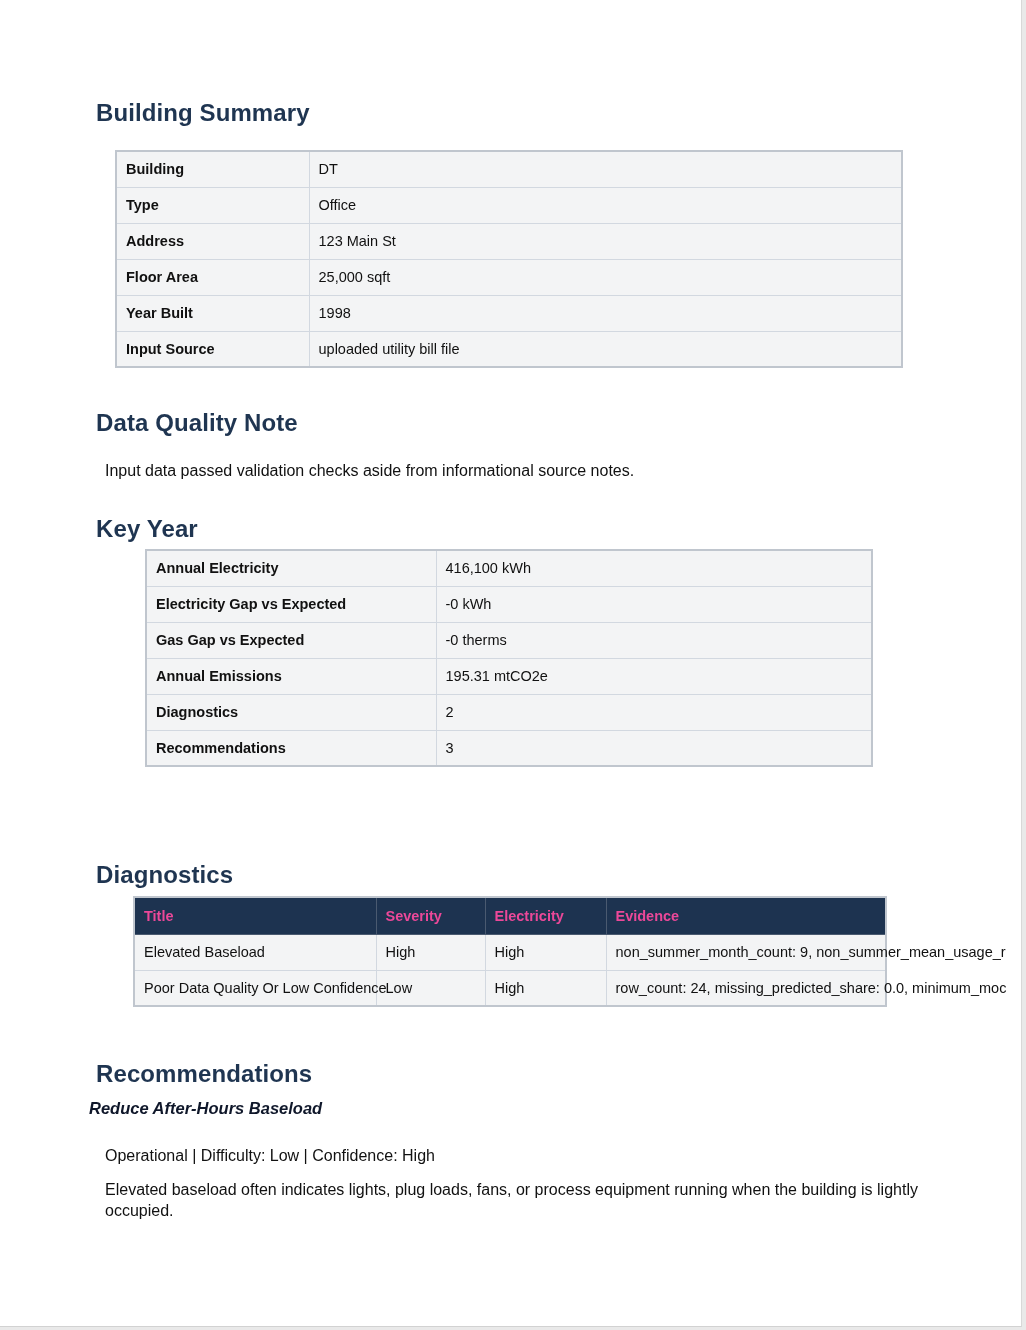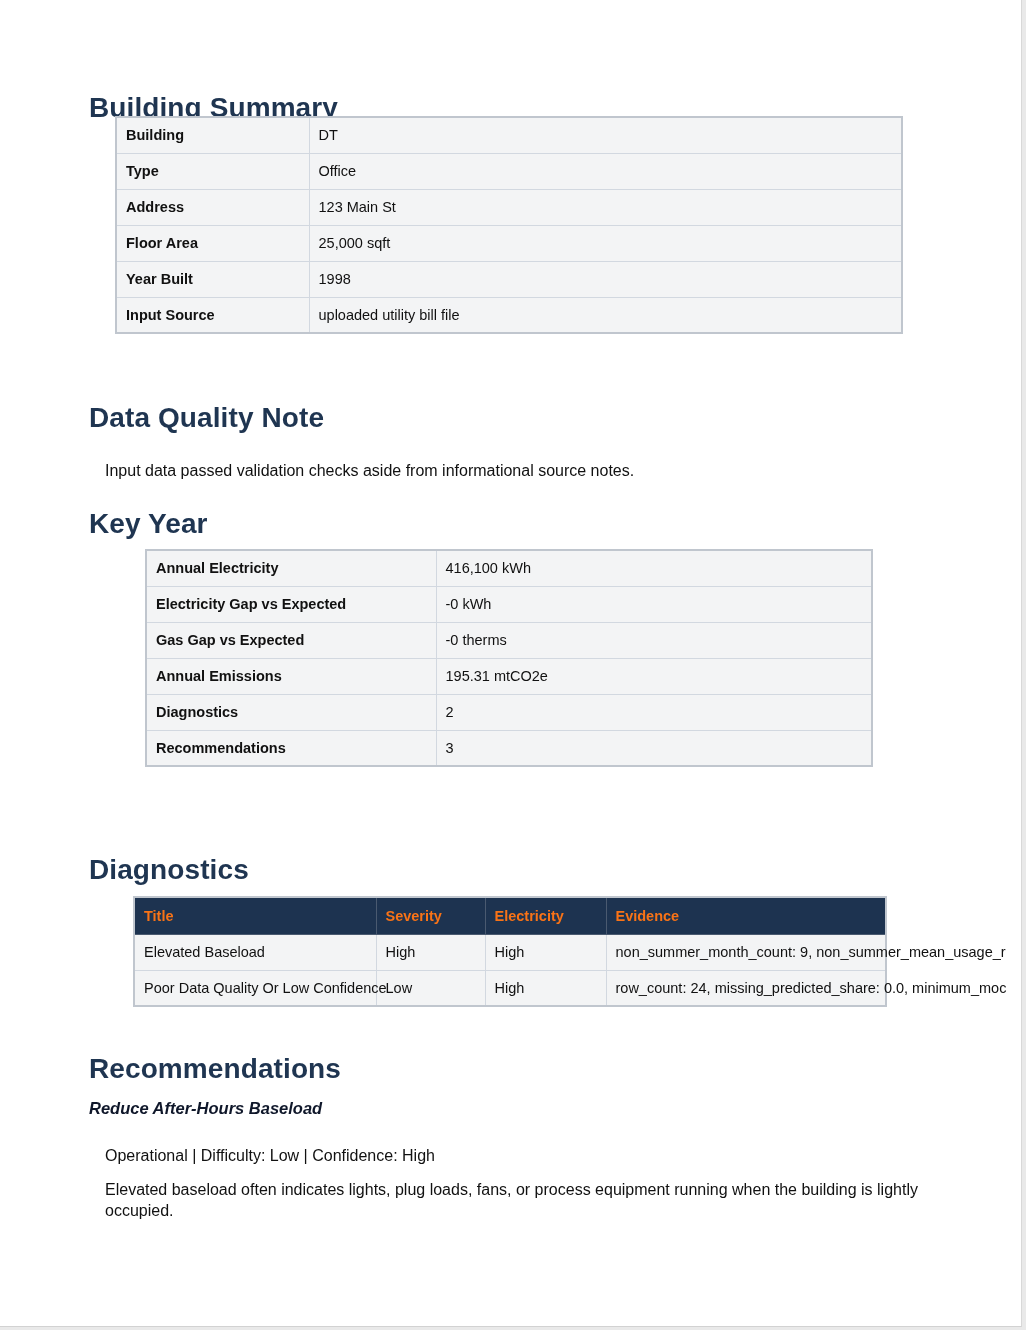--- a/index.html
+++ b/index.html
@@ -6,35 +6,35 @@
   body {
     width: 1026px; height: 1330px; background: #e9e9e9; position: relative; overflow: hidden;
     font-family: "Liberation Sans", sans-serif; color: #111;
   }
   .page {
     position: absolute; left: 0; top: 0; width: 1021px; height: 1326px; background: #fff;
     border-right: 1px solid #d8d8d8; border-bottom: 1px solid #d2d2d2;
     overflow: hidden;
   }
   h2 {
-    position: absolute; left: 89px; margin: 0; font-size: 28px; font-weight: bold; color: #1f3551;
+    position: absolute; left: 89px; margin: 7px; font-size: 24px; font-weight: bold; color: #1f3551;
     letter-spacing: 0.1px;
   }
   p.text { position: absolute; left: 89px; margin: 16px; font-size: 16px; color: #111; }
   table { position: absolute; border-collapse: collapse; font-size: 14.5px; table-layout: fixed; }
   table.kv { border: 2px solid #c0c6ce; }
   table td { border: 1px solid #d2d8e0; background: #f3f4f5; height: 36px; padding: 0 9px; box-sizing: border-box; white-space: nowrap; vertical-align: middle; }
   table.kv td.k { font-weight: bold; }
-  #tbl-summary { left: 115px; top: 116px; width: 788px; }
+  #tbl-summary { left: 115px; top: 150px; width: 788px; }
   #tbl-summary col.c1 { width: 193px; }
   #tbl-kpi { left: 145px; top: 549px; width: 728px; border-radius: 24px; }
   #tbl-kpi col.c1 { width: 290px; }
   #tbl-diag { left: 133px; top: 896px; width: 752px; border: 2px solid #c0c6ce; }
   #tbl-diag th {
-    background: #1d3350; color: #f97316; font-weight: bold; text-align: left; height: 37px; padding: 0 9px;
+    background: #1d3350; color: #ec4899; font-weight: bold; text-align: left; height: 37px; padding: 0 9px;
     border: 1px solid #4a5a70; box-sizing: border-box; white-space: nowrap; font-size: 14.5px;
   }
   #tbl-diag td { overflow: visible; }
   #tbl-diag col.c1 { width: 242px; }
   #tbl-diag col.c2 { width: 109px; }
   #tbl-diag col.c3 { width: 121px; }
   #tbl-diag col.c4 { width: 280px; }
   .rec-title { position: absolute; left: 89px; top: 1099px; margin: 0; font-size: 16.5px; font-weight: bold; font-style: italic; color: #0f172a; }
 </style>
 </head>

